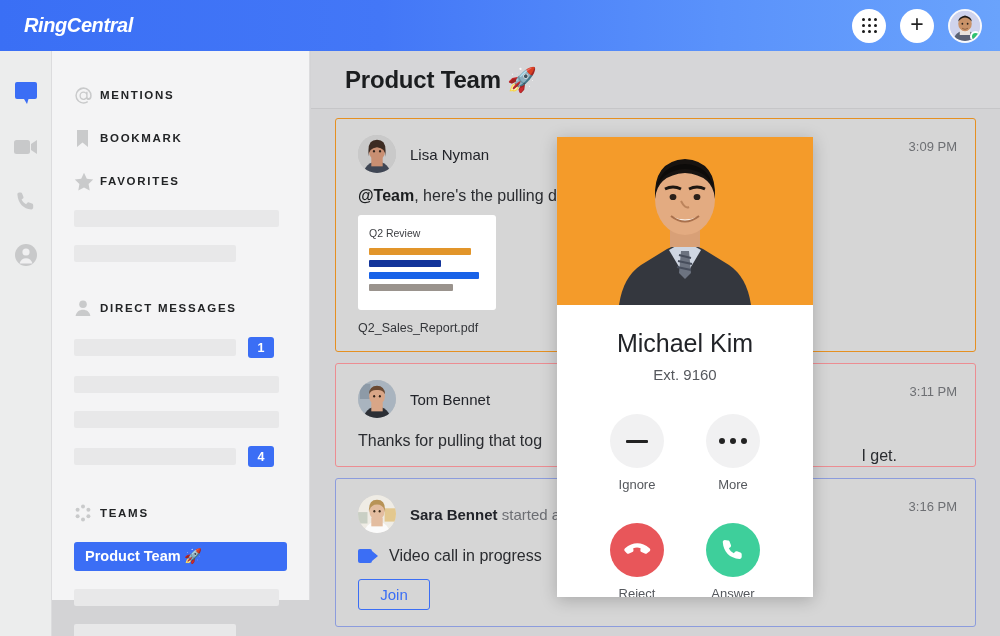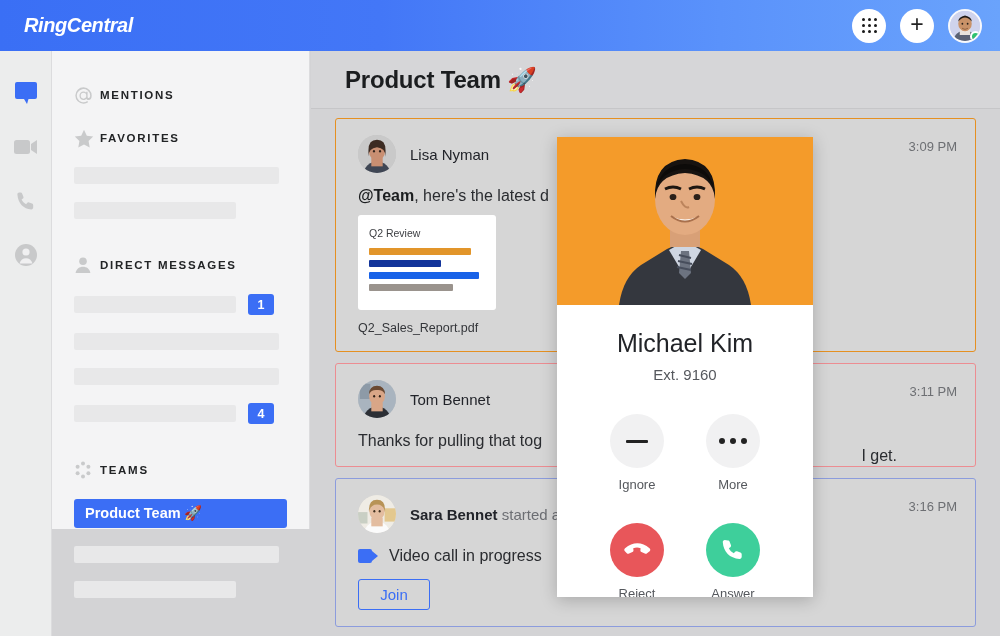--- a/index.html
+++ b/index.html
@@ -55,21 +55,21 @@
   .rail {
     position: absolute; left: 0; top: 51px; width: 52px; height: 585px;
     background: #eceded; border-right: 1px solid #dcdcde;
     display: flex; flex-direction: column; align-items: center;
     padding-top: 28px; gap: 26px;
   }
   .rail-item { width: 28px; height: 28px; display:flex; align-items:center; justify-content:center; cursor: pointer; }
 
   
   .sidebar {
-    position: absolute; left: 52px; top: 51px; width: 258px; height: 478px;
+    position: absolute; left: 52px; top: 51px; width: 258px; height: 549px;
     background: #f4f4f5; border-right: 1px solid #dcdcde;
     padding: 30px 0 0 0;
   }
   .nav-row {
     display: flex; align-items: center; height: 28px;
     padding-left: 22px; margin-bottom: 15px; cursor: pointer;
   }
   .nav-ico { width: 26px; display: flex; align-items: center; color: #c9cacb; }
   .nav-label {
     font-size: 11.5px; font-weight: bold; letter-spacing: 1.7px;
@@ -257,20 +257,28 @@
 
     <div class="nav-row">
       <span class="nav-ico">
         <svg width="19" height="19" viewBox="0 0 20 20">
           <path d="M10 1.4a8.6 8.6 0 100 17.2 8.6 8.6 0 004.9-1.4l-.9-1.3a7 7 0 11 3-5.8c0 1.6-.5 2.6-1.5 2.6-.8 0-1.2-.5-1.2-1.4V6.1h-1.5v1a3.5 3.5 0 00-2.8-1.3 4.3 4.3 0 00-4.2 4.5 4.3 4.3 0 004.2 4.5c1.3 0 2.3-.6 2.9-1.5.4 1 1.3 1.5 2.5 1.5 2 0 3.2-1.7 3.2-4.3A8.6 8.6 0 0010 1.4zm0 11.9a3 3 0 01-2.9-3.1A3 3 0 0110 7.1a3 3 0 012.9 3.1 3 3 0 01-2.9 3.1z" fill="#c9cacb"></path>
         </svg>
       </span>
       <span class="nav-label">MENTIONS</span>
     </div>
 
+    <div class="nav-row">
+      <span class="nav-ico">
+        <svg width="17" height="19" viewBox="0 0 16 19">
+          <path d="M2.5 1h11v17l-5.5-4.6L2.5 18z" fill="#c9cacb"></path>
+        </svg>
+      </span>
+      <span class="nav-label">BOOKMARK</span>
+    </div>
 
     <div class="nav-row">
       <span class="nav-ico">
         <svg width="20" height="19" viewBox="0 0 20 19">
           <path d="M10 .8l2.8 5.9 6.4.9-4.6 4.5 1.1 6.4-5.7-3-5.7 3 1.1-6.4L.8 7.6l6.4-.9z" fill="#c9cacb"></path>
         </svg>
       </span>
       <span class="nav-label">FAVORITES</span>
     </div>
 
@@ -337,21 +345,21 @@
               <rect x="14" y="24" width="12" height="9" fill="#c98f72"></rect>
               <ellipse cx="20" cy="17" rx="8.5" ry="10" fill="#c98f72"></ellipse>
               <path d="M11 16 Q11 5 20 5 Q29 5 29 16 L29 23 Q29 14 20 13 Q11 14 11 23Z" fill="#3c2b22"></path>
               <ellipse cx="16.8" cy="17" rx="1.1" ry="1.3" fill="#33241c"></ellipse>
               <ellipse cx="23.2" cy="17" rx="1.1" ry="1.3" fill="#33241c"></ellipse>
             </svg>
           </span>
           <span class="msg-name">Lisa Nyman</span>
         </div>
         <div class="msg-body">
-          <span class="mention">@Team</span><span>, here's the latest d</span>
+          <span class="mention">@Team</span><span>, here's the pulling d</span>
         </div>
         <div class="attach">
           <div class="attach-title">Q2 Review</div>
           <div class="abar" style="background:#e2952a;width:88%"></div>
           <div class="abar" style="background:#12349a;width:62%"></div>
           <div class="abar" style="background:#1862e8;width:95%"></div>
           <div class="abar" style="background:#9a938d;width:72%"></div>
         </div>
         <div class="attach-name">Q2_Sales_Report.pdf</div>
       </div>

